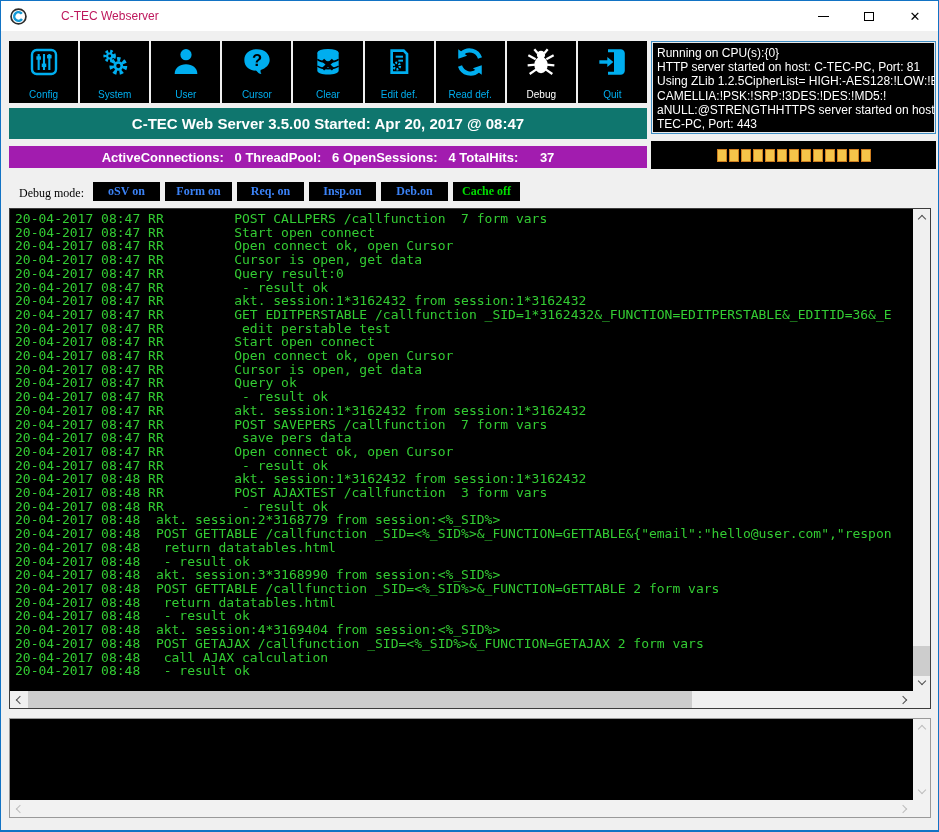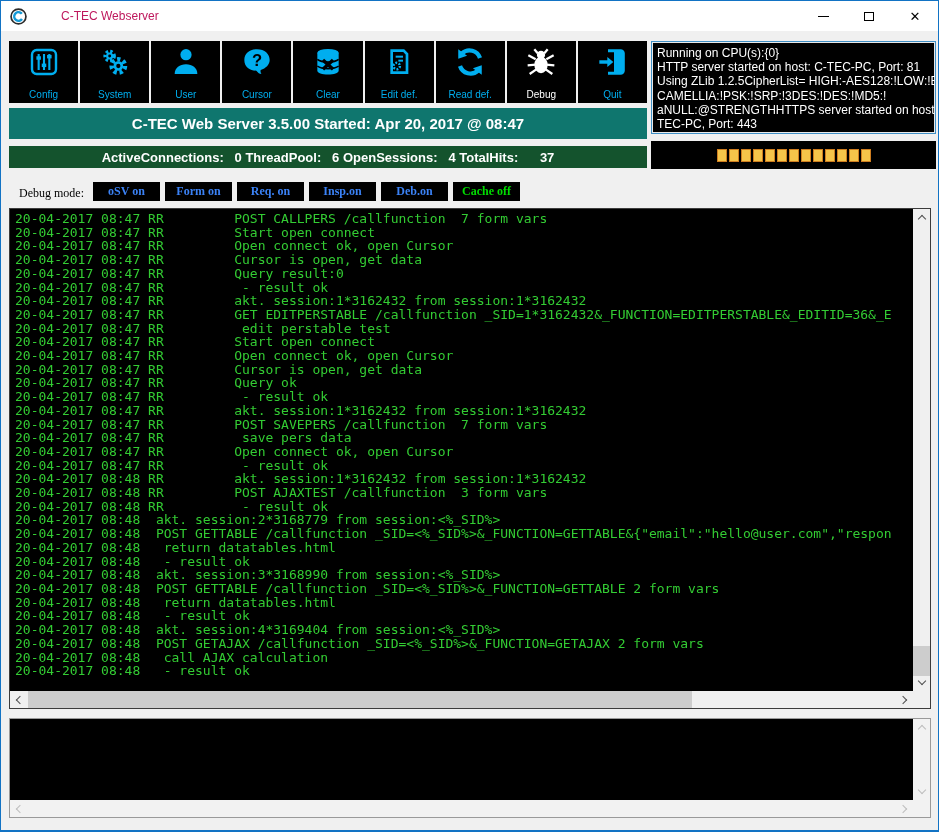--- a/index.html
+++ b/index.html
@@ -32,21 +32,21 @@
     background:#000; border:1px solid #3f8fc5; box-shadow:inset 0 0 0 1px #e9e9e9;
     padding:4px 5px; overflow:hidden; }
   .info-line { color:#fff; font-size:12px; line-height:14.2px; white-space:pre; }
   
   .led-bar { position:absolute; left:650px; top:140px; width:285px; height:28px; background:#000;
     display:flex; align-items:center; justify-content:center; gap:2px; }
   .led { width:10px; height:13px; background:#f5c54a; border:1px solid #cf7e20; }
   
   .banner { position:absolute; left:8px; top:107px; width:638px; height:31px; background:#0f766e;
     color:#fff; font-weight:bold; font-size:15px; display:flex; align-items:center; justify-content:center; }
-  .stats { position:absolute; left:8px; top:145px; width:638px; height:22px; background:#14532d;
+  .stats { position:absolute; left:8px; top:145px; width:638px; height:22px; background:#a21caf;
     color:#fff; font-weight:bold; font-size:13px; display:flex; align-items:center; justify-content:center;
     white-space:pre; }
   
   .debug-row { position:absolute; left:8px; top:180px; height:20px; display:flex; align-items:flex-end;font-family:Liberation Serif, serif; }
   .debug-label { font-size:12px; color:#000; margin:0 9px 0 10px; }
   .debug-btn { width:67px; height:19px; background:#000; color:#3b82f6; font-weight:bold; font-size:12px;
     display:flex; align-items:center; justify-content:center; margin-right:5px; cursor:pointer; }
   .debug-btn.green { color:#00dd00; }
   
   .log-frame { position:absolute; left:8px; top:207px; width:922px; height:501px;

